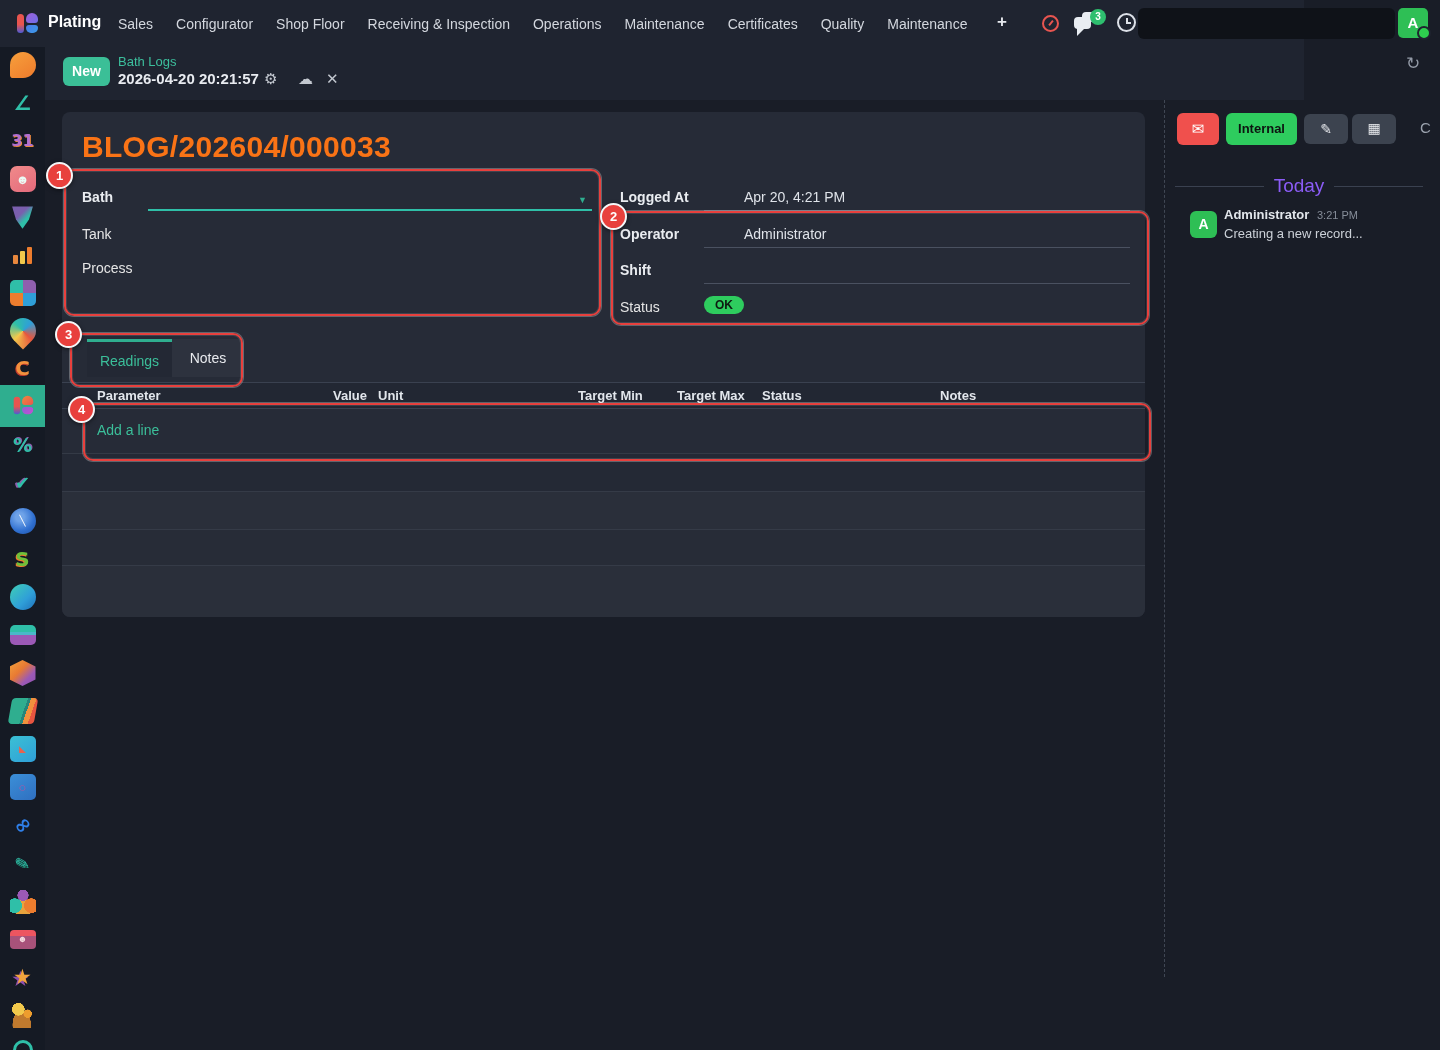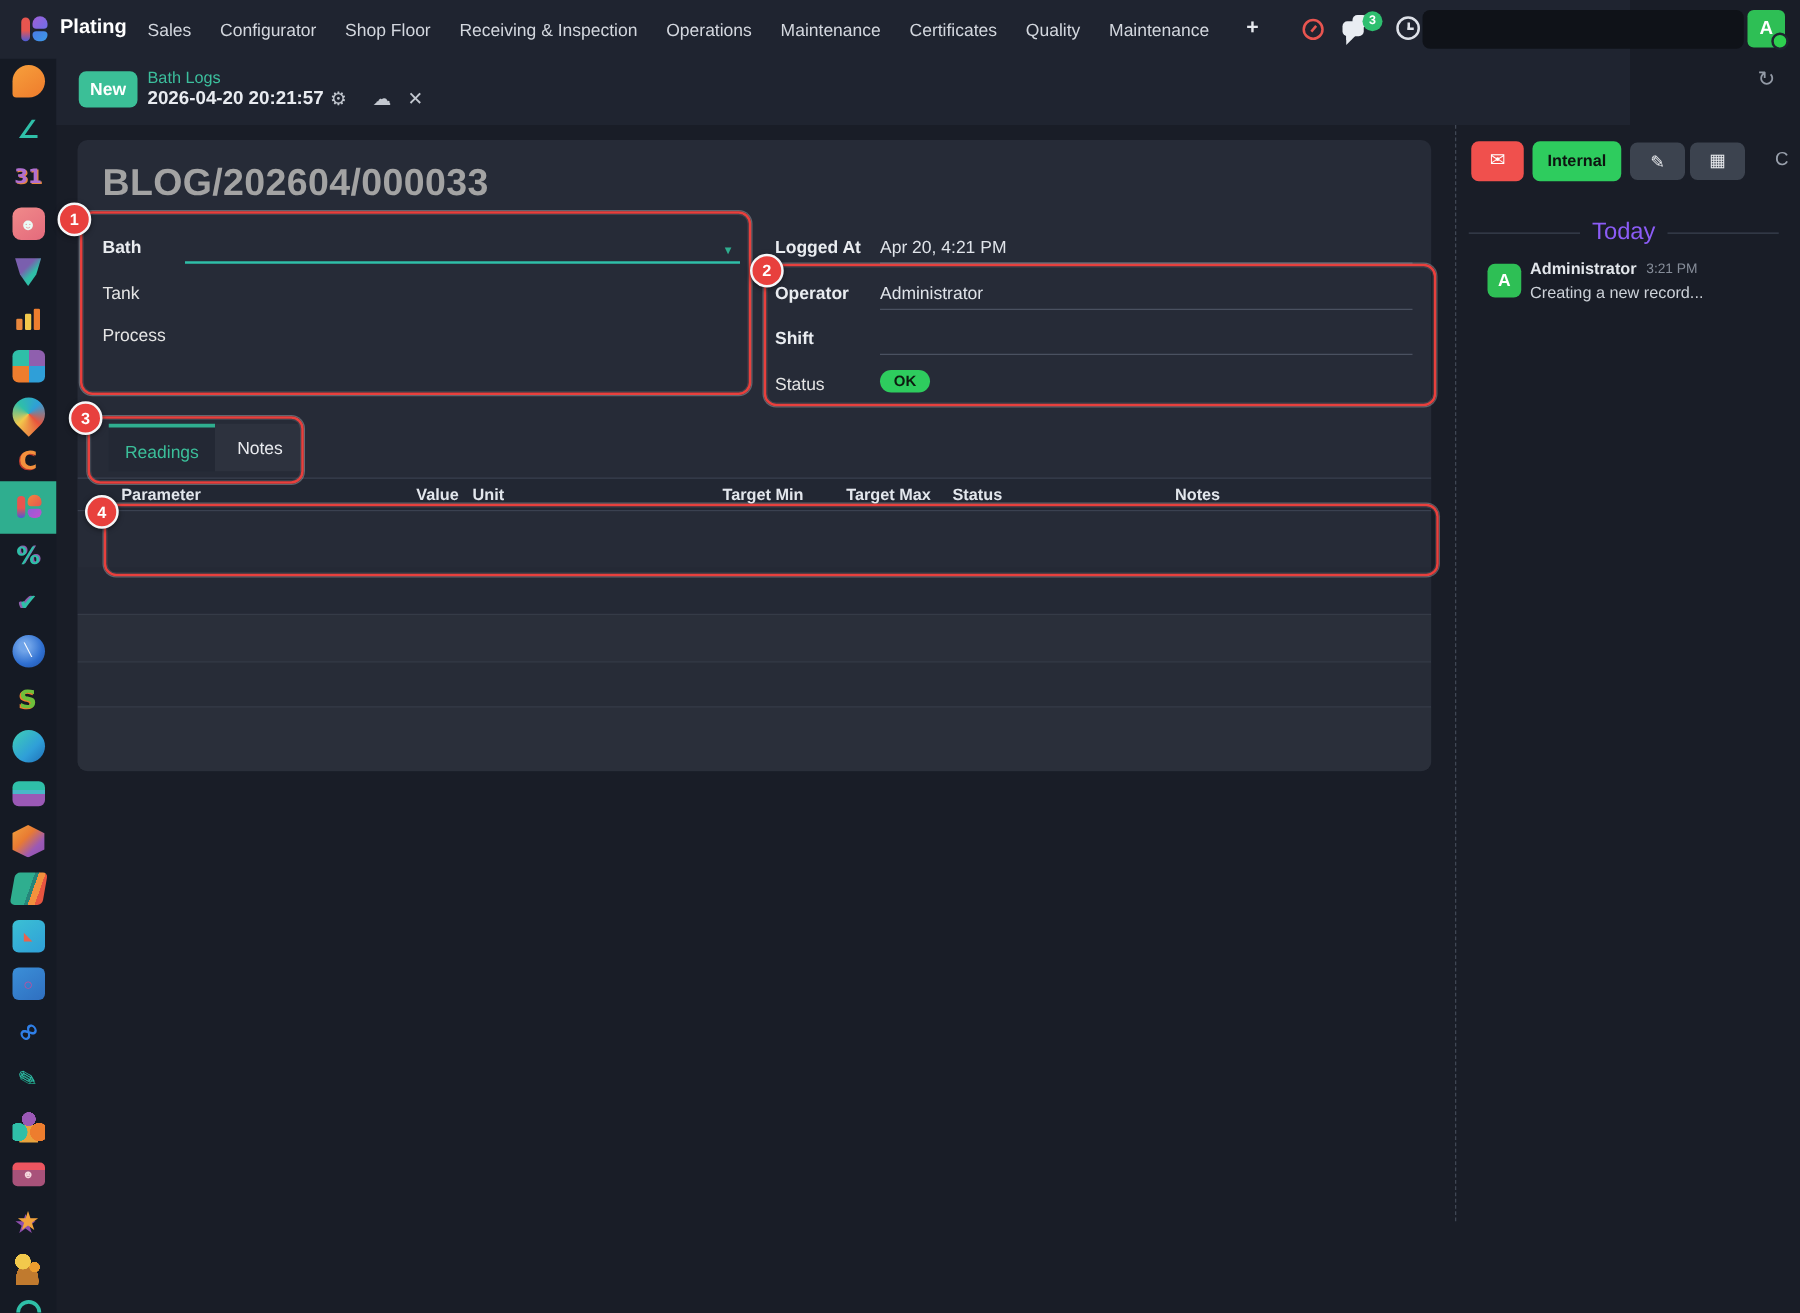--- a/index.html
+++ b/index.html
@@ -56,25 +56,25 @@
   .sb-item { position:absolute; left:0; width:45px; height:38px; display:flex; align-items:center; justify-content:center; cursor:pointer; }
   .sb-item.active { background:#2fae8f; height:42px; }
   .sb-glyph { font-family:"DejaVu Sans", sans-serif; line-height:1; }
   .sb-tile { width:26px; height:26px; position:relative; display:flex; align-items:center; justify-content:center; }
   .sb-bars { display:flex; align-items:flex-end; gap:2px; height:18px; }
   .sb-bars i { display:block; width:5px; border-radius:1px; }
 
   
   #divider { position:absolute; left:1164px; top:100px; height:877px; border-left:1px dashed #404754; }
   #card { position:absolute; left:62px; top:112px; width:1083px; height:505px; background:#262b37; border-radius:8px; overflow:hidden; }
-  .form-title { position:absolute; left:20px; top:18px; font-size:30px; font-weight:bold; color:#a3a3a3; letter-spacing:.3px; }
+  .form-title { position:absolute; left:20px; top:18px; font-size:30px; font-weight:bold; color:#f97316; letter-spacing:.3px; }
   .flabel { position:absolute; font-size:14px; }
   .flabel.strong { color:#e9ecf0; font-weight:bold; }
   .flabel.muted { color:#e5e5e5; }
-  .fvalue { position:absolute; font-size:14px; color:#dfe3e9; }
+  .fvalue { position:absolute; font-size:14px; color:#dfe3e9;margin-left:40px; }
   .uline { position:absolute; border-bottom:1px solid #4a5160; }
   .uline.focus { border-bottom:2px solid #2fbfa8; }
   .caret-down { position:absolute; font-size:9px; color:#2fae8f; cursor:pointer; }
   .status-pill { position:absolute; left:642px; top:184px; background:#2ecc5e; color:#0d1b10; font-size:12px; font-weight:bold;
     padding:2px 11px; border-radius:10px; }
 
   
   .tab { position:absolute; top:227px; height:38px; font-size:14px; text-align:center; line-height:38px; cursor:pointer; }
   .tab-readings { left:25px; width:85px; color:#3bbf9a; border-top:3px solid #2fae8f; background:#232834; }
   .tab-notes { left:110px; width:72px; color:#e8eaee; background:#2d323e; }
@@ -299,20 +299,23 @@
 
     <div class="thead">
       <span class="th" style="left:35px;">Parameter</span>
       <span class="th" style="left:271px;">Value</span>
       <span class="th" style="left:316px;">Unit</span>
       <span class="th" style="left:516px;">Target Min</span>
       <span class="th" style="left:615px;">Target Max</span>
       <span class="th" style="left:700px;">Status</span>
       <span class="th" style="left:878px;">Notes</span>
     </div>
+    <div class="add-row">
+      <span class="add-line">Add a line</span>
+    </div>
     <div class="stripe s1"></div>
     <div class="stripe s2"></div>
     <div class="stripe s3"></div>
     <div class="stripe s4"></div>
   </div>
 
   <div>
     <div class="ch-btn btn-mail">
       <span>✉</span>
     </div>

